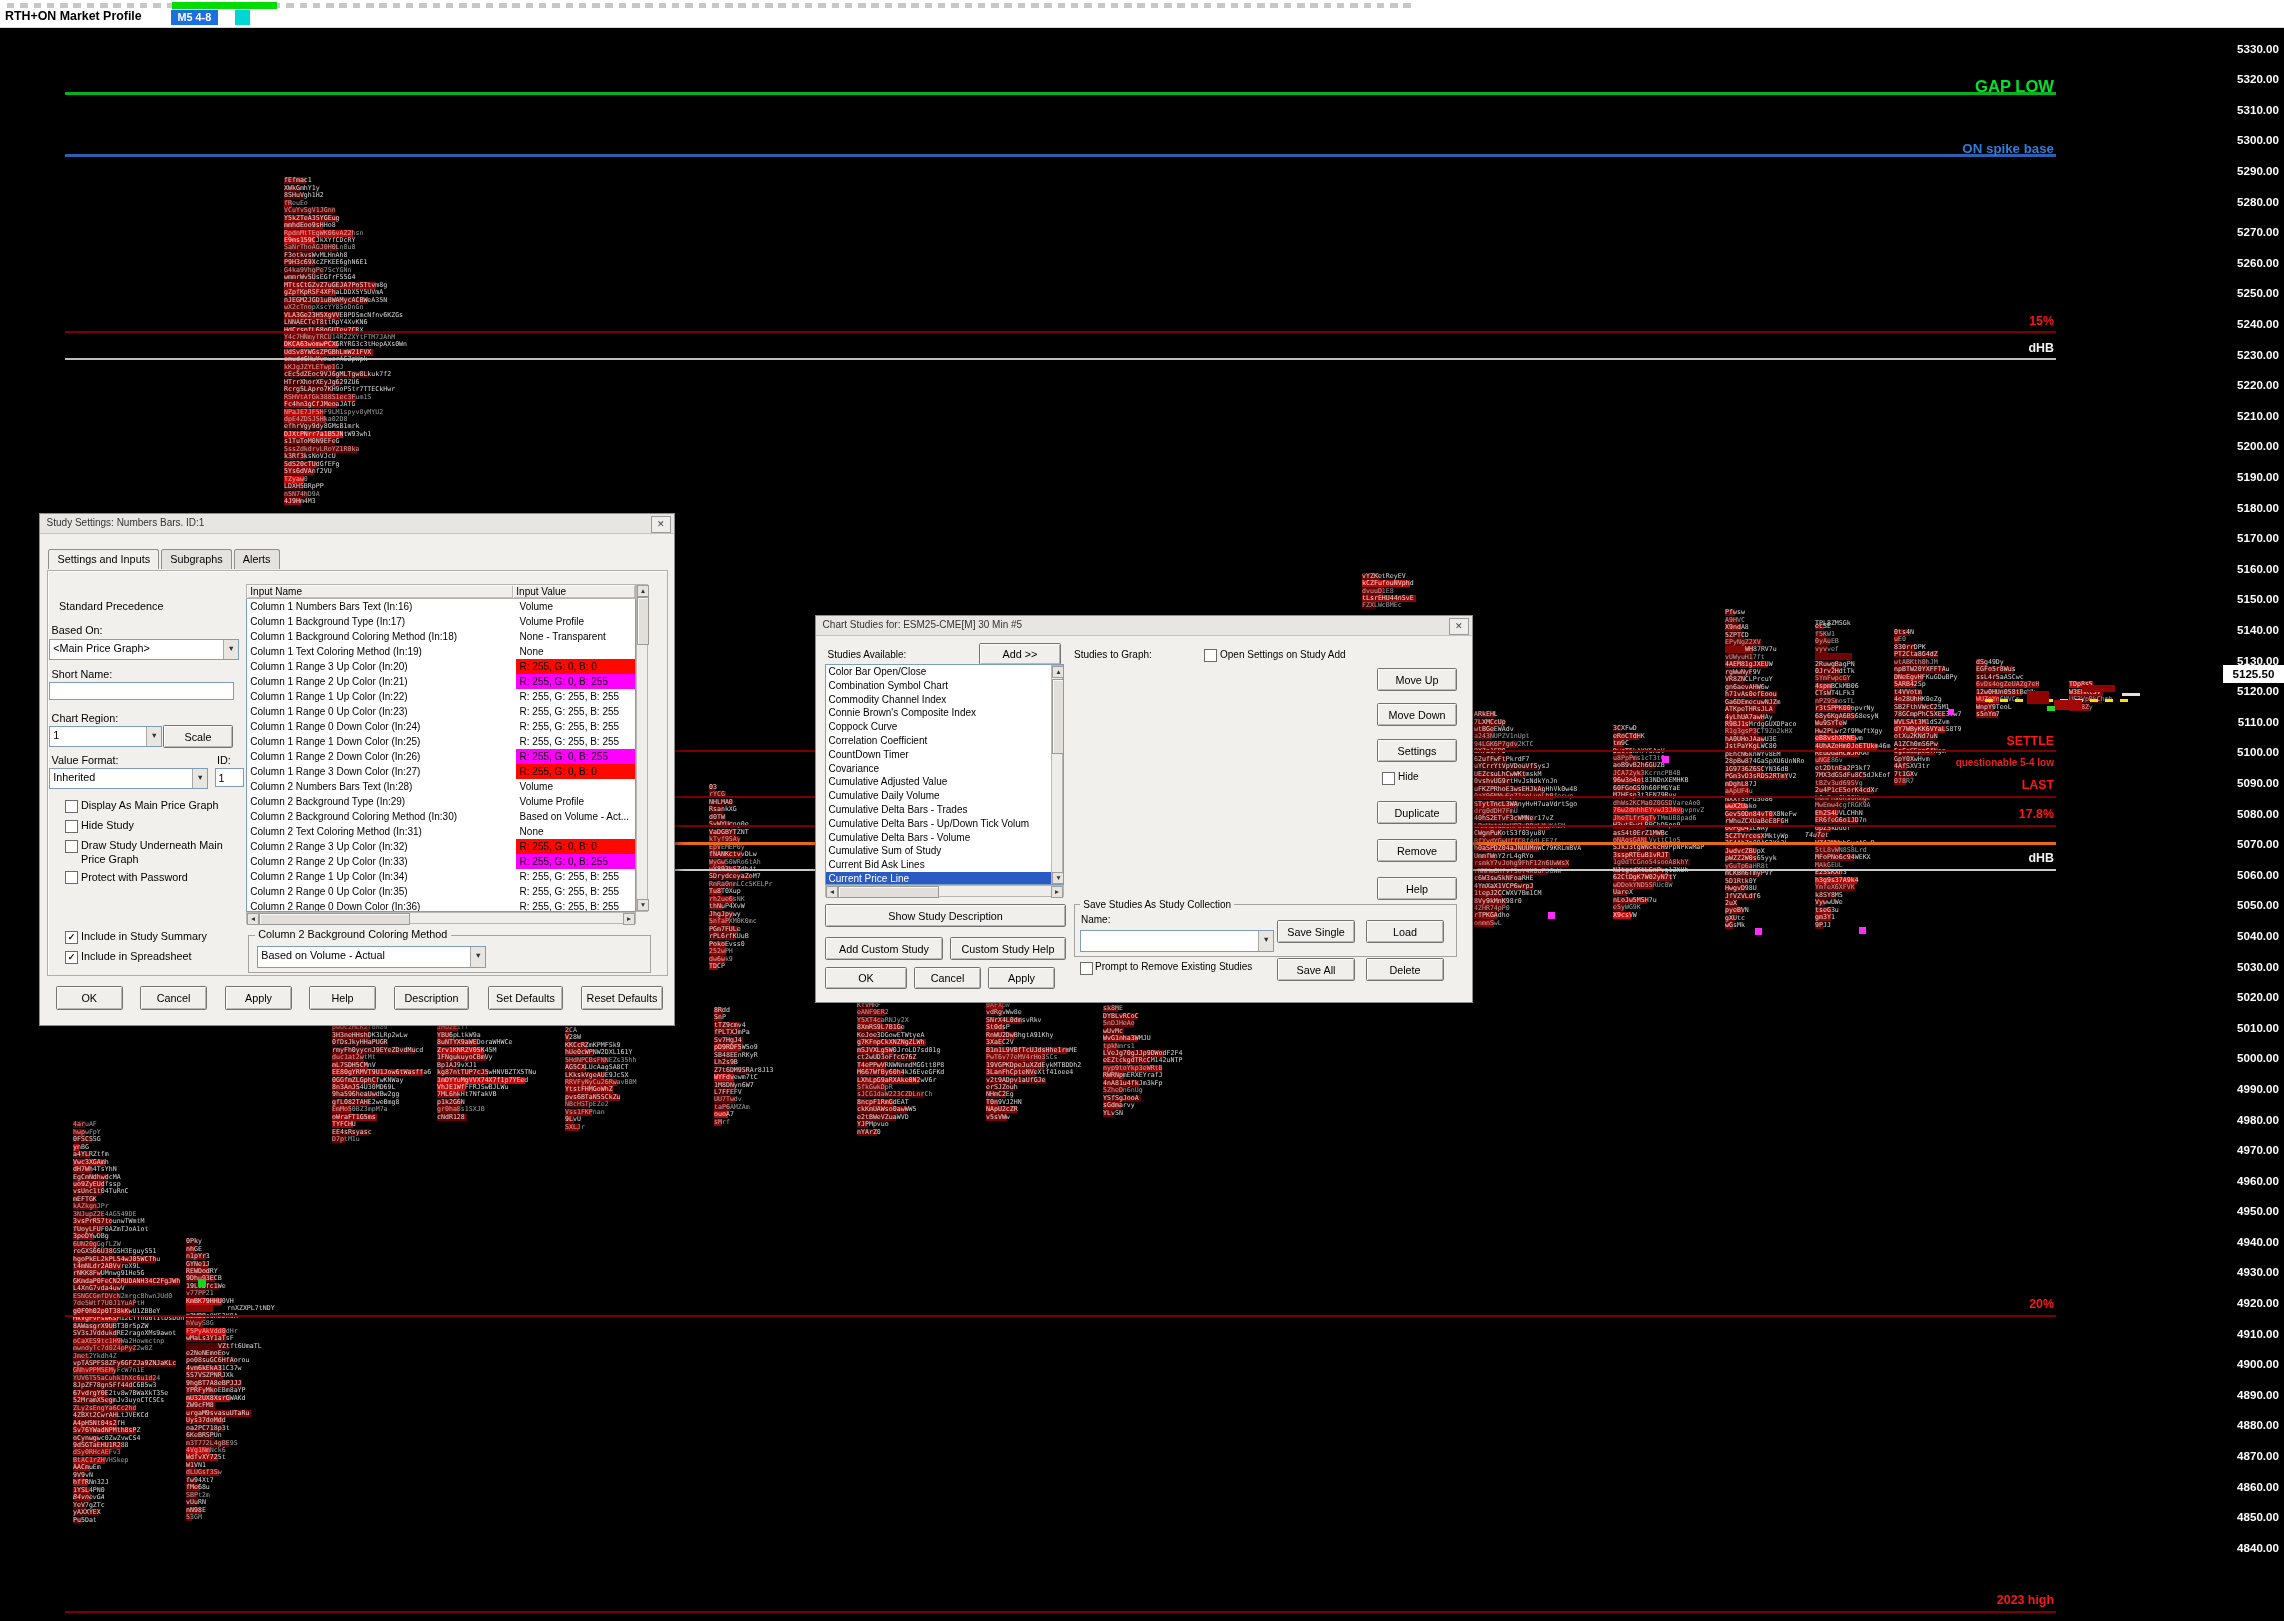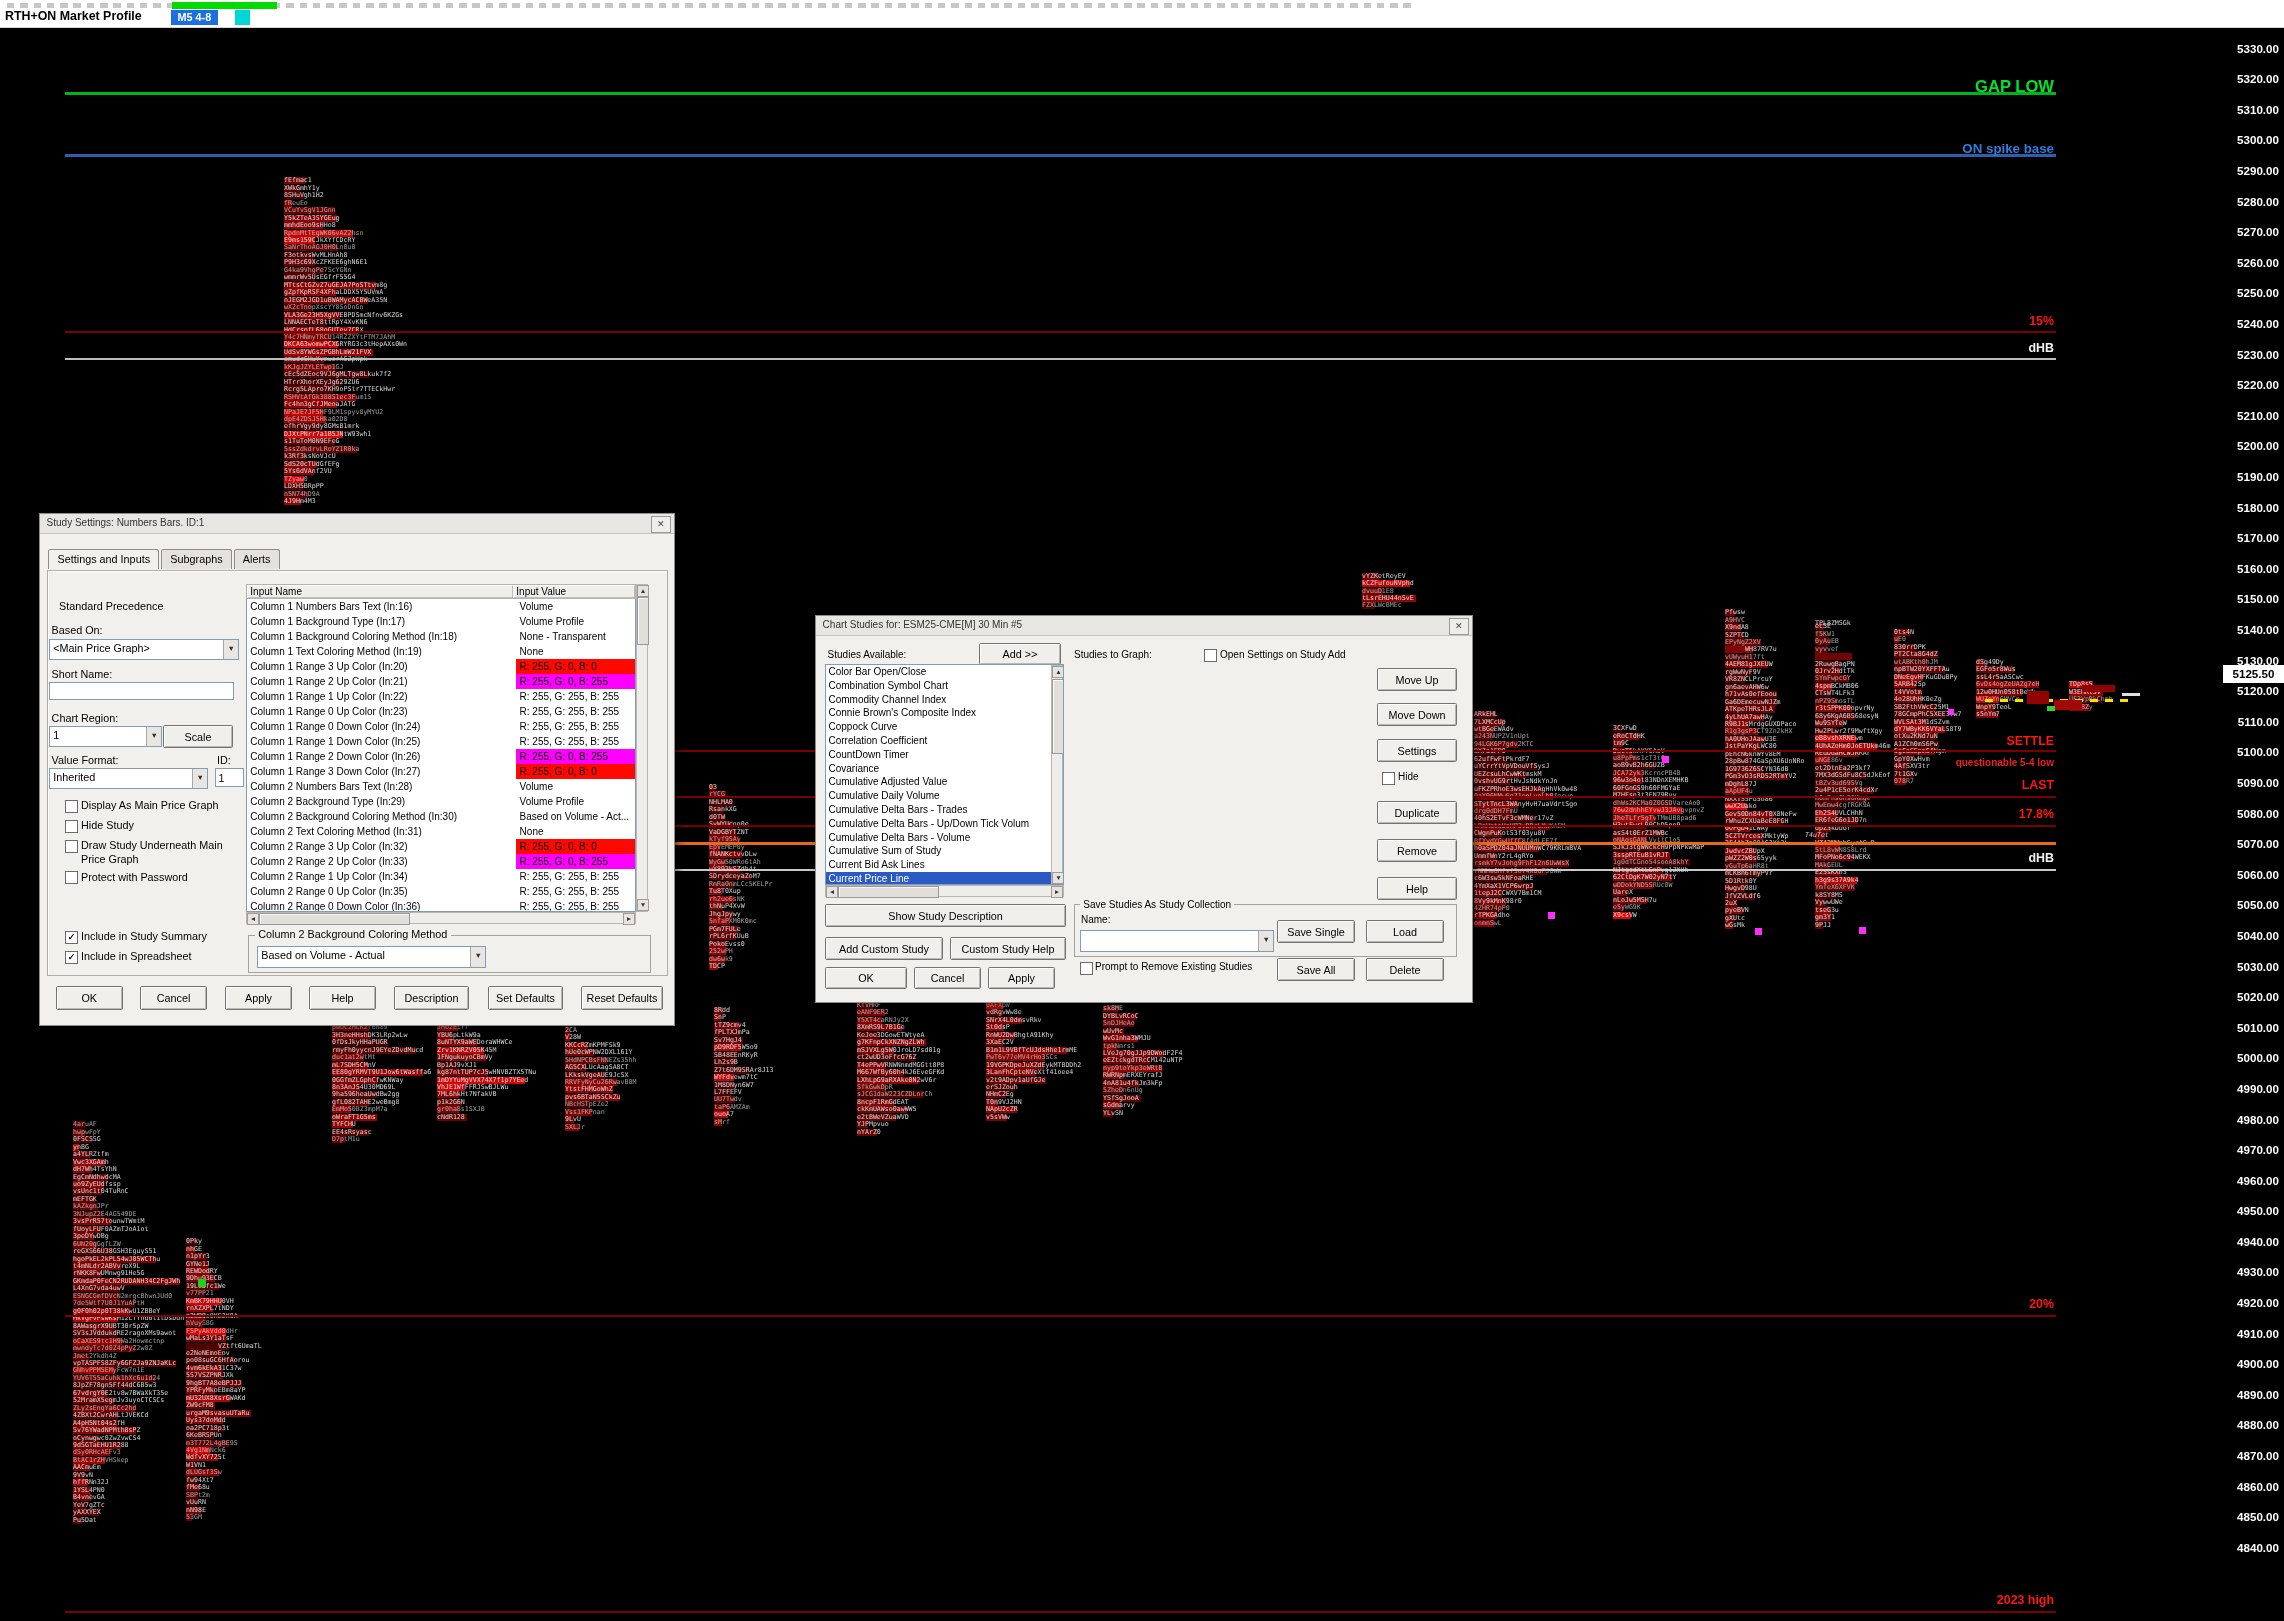--- a/index.html
+++ b/index.html
@@ -260,21 +260,21 @@
         <div class="pletters" style="left: 73px; top: 1457px; color: rgba(255, 255, 255, 0.6);">BtAC1rZHVHSkep</div>
         <div class="pbar" style="left: 73px; top: 1464px; width: 17px; background: rgb(128, 5, 5);"></div>
         <div class="pletters" style="left: 73px; top: 1464px;">AACmuEm</div>
         <div class="pbar" style="left: 73px; top: 1472px; width: 12.4px; background: rgb(80, 3, 3);"></div>
         <div class="pletters" style="left: 73px; top: 1472px;">9V9vN</div>
         <div class="pbar" style="left: 73px; top: 1479px; width: 14.6px; background: rgb(157, 7, 7);"></div>
         <div class="pletters" style="left: 73px; top: 1479px;">hffRNn32J</div>
         <div class="pbar" style="left: 73px; top: 1487px; width: 17px; background: rgb(131, 5, 5);"></div>
         <div class="pletters" style="left: 73px; top: 1487px;">1YSL4PN0</div>
         <div class="pbar" style="left: 73px; top: 1494px; width: 17.6px; background: rgb(115, 5, 5);"></div>
-        <div class="pletters" style="left: 73px; top: 1494px;">B4vnevGA</div>
+        <div class="pletters" style="left: 73px; top: 1494px; font-style: italic;">B4vnevGA</div>
         <div class="pbar" style="left: 73px; top: 1502px; width: 13.3px; background: rgb(77, 3, 3);"></div>
         <div class="pletters" style="left: 73px; top: 1502px;">YeV7gZTc</div>
         <div class="pbar" style="left: 73px; top: 1509px; width: 26px; background: rgb(87, 4, 4);"></div>
         <div class="pletters" style="left: 73px; top: 1509px;">yAXXYEX</div>
         <div class="pbar" style="left: 73px; top: 1517px; width: 9px; background: rgb(89, 4, 4);"></div>
         <div class="pletters" style="left: 73px; top: 1517px;">Pu5Dat</div>
         <div class="pbar" style="left: 186px; top: 1238px; width: 11.5px; background: rgb(70, 3, 3);"></div>
         <div class="pletters" style="left: 186px; top: 1238px;">0Pky</div>
         <div class="pbar" style="left: 186px; top: 1246px; width: 8.6px; background: rgb(129, 5, 5);"></div>
         <div class="pletters" style="left: 186px; top: 1246px;">nhGE</div>
@@ -286,21 +286,21 @@
         <div class="pletters" style="left: 186px; top: 1268px;">REWDodRY</div>
         <div class="pbar" style="left: 186px; top: 1275px; width: 29px; background: rgb(126, 5, 5);"></div>
         <div class="pletters" style="left: 186px; top: 1275px;">9Dhu93ECB</div>
         <div class="pbar" style="left: 186px; top: 1283px; width: 33px; background: rgb(95, 4, 4);"></div>
         <div class="pletters" style="left: 186px; top: 1283px;">19LcDfc1We</div>
         <div class="pbar" style="left: 186px; top: 1290px; width: 18.7px; background: rgb(72, 3, 3);"></div>
         <div class="pletters" style="left: 186px; top: 1290px; color: rgba(255, 255, 255, 0.6);">v77PP21</div>
         <div class="pbar" style="left: 186px; top: 1298px; width: 36px; background: rgb(198, 8, 8);"></div>
         <div class="pletters" style="left: 186px; top: 1298px;">KmBK79HHU0VH</div>
         <div class="pbar" style="left: 186px; top: 1305px; width: 27px; background: rgb(139, 6, 6);"></div>
-        <div class="pletters" style="left: 186px; top: 1305px;">rnXZXPL7tNDY</div>
+        <div class="pletters" style="left: 186px; top: 1305px; padding-left: 41px;">rnXZXPL7tNDY</div>
         <div class="pbar" style="left: 186px; top: 1313px; width: 20px; background: rgb(111, 5, 5);"></div>
         <div class="pletters" style="left: 186px; top: 1313px;">m2WB9e8KE2K9A</div>
         <div class="pbar" style="left: 186px; top: 1320px; width: 17px; background: rgb(111, 5, 5);"></div>
         <div class="pletters" style="left: 186px; top: 1320px; color: rgba(255, 255, 255, 0.6);">hVuyS8G</div>
         <div class="pbar" style="left: 186px; top: 1328px; width: 40px; background: rgb(210, 9, 9);"></div>
         <div class="pletters" style="left: 186px; top: 1328px; color: rgba(255, 255, 255, 0.6);">F5PyAkVdd0dHr</div>
         <div class="pbar" style="left: 186px; top: 1335px; width: 40px; background: rgb(109, 5, 5);"></div>
         <div class="pletters" style="left: 186px; top: 1335px;">wMaLs3Y1aTsF</div>
         <div class="pbar" style="left: 186px; top: 1343px; width: 43px; background: rgb(80, 3, 3);"></div>
         <div class="pletters" style="left: 186px; top: 1343px; margin-left: 32px;">VZtft6UmaTL</div>

